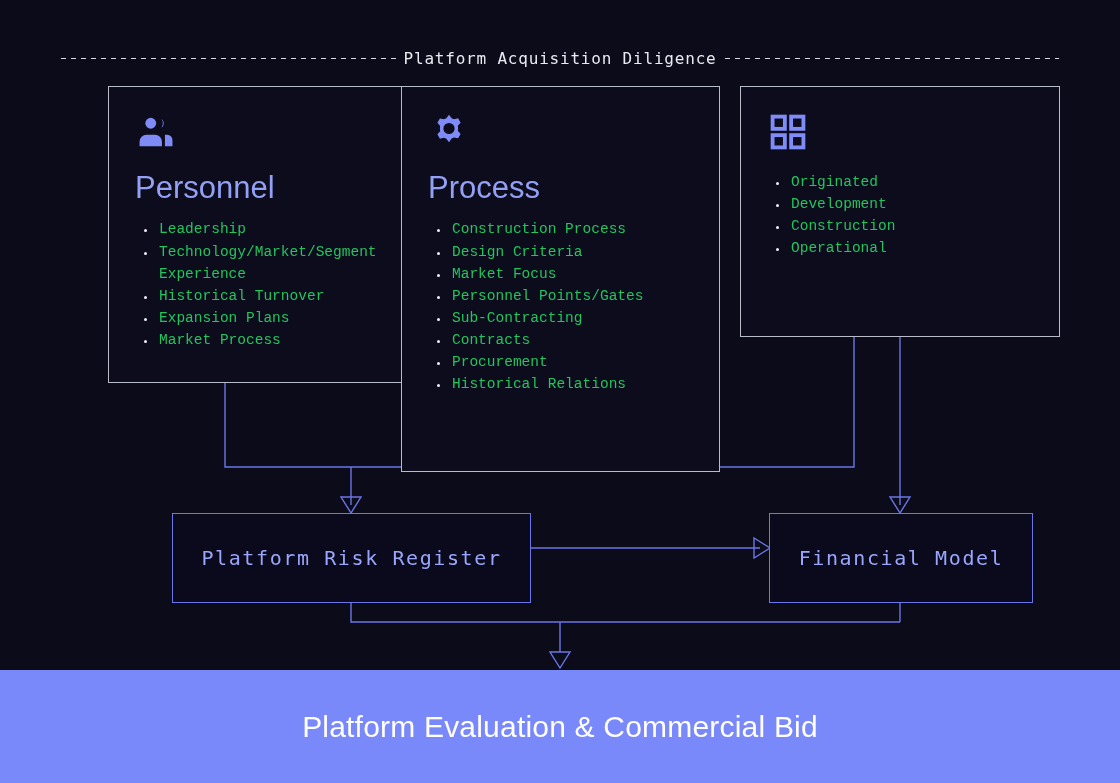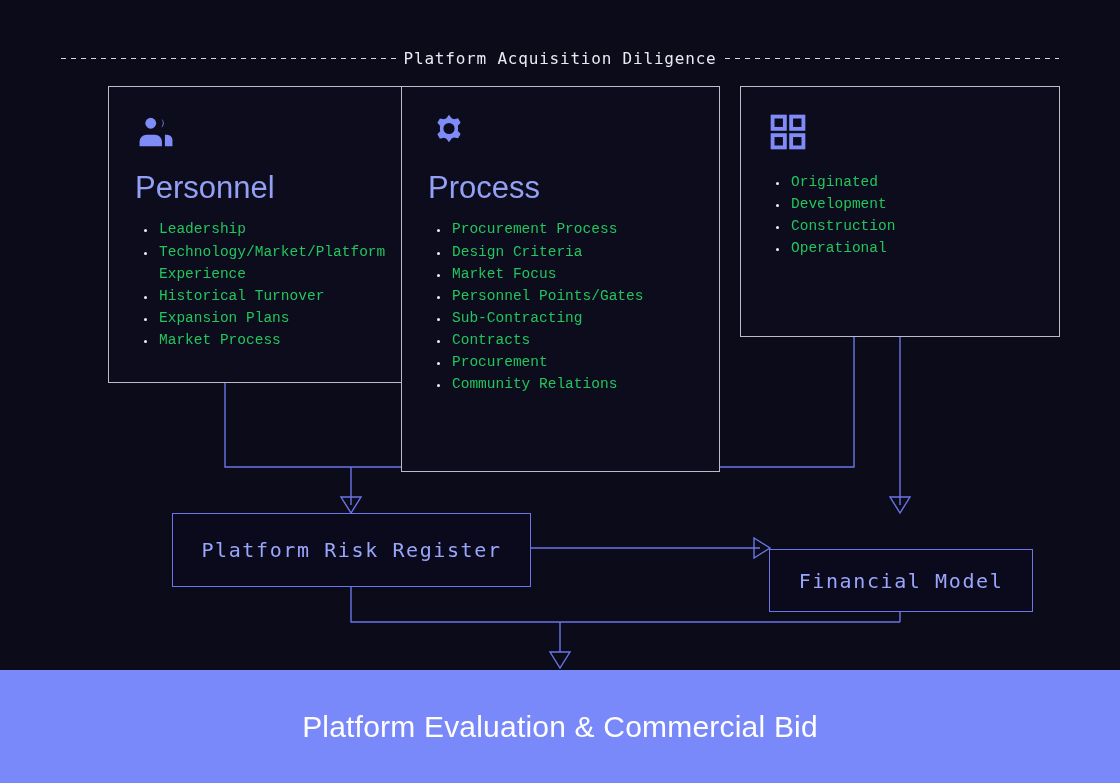--- a/index.html
+++ b/index.html
@@ -177,68 +177,68 @@
       <svg viewBox="0 0 24 24" fill="currentColor" aria-hidden="true">
         <circle cx="9" cy="7" r="3.1"></circle>
         <path d="M2.6 20.2v-2.6a4 4 0 0 1 4-4h4.8a4 4 0 0 1 4 4v2.6H2.6z"></path>
         <path d="M15.1 4.45a3.1 3.1 0 0 1 0 5.1 4.6 4.6 0 0 0 0-5.1z"></path>
         <path d="M17.1 13.6h1.3a3 3 0 0 1 3 3v3.6h-4.3v-6.6z"></path>
       </svg>
     </span>
     <div class="card-title">Personnel</div>
     <ul class="card-list">
       <li>Leadership</li>
-      <li>Technology/Market/Platform Experience</li>
+      <li>Technology/Market/Segment Experience</li>
       <li>Historical Turnover</li>
       <li>Expansion Plans</li>
       <li>Market Process</li>
     </ul>
   </div>
 
   <div class="card" style="left:401px; top:86px; width:319px; height:386px;">
     <span class="card-icon">
       <svg viewBox="0 0 24 24" fill="currentColor" aria-hidden="true">
         <path d="M12 2.2l1.5 1.9a8 8 0 0 1 1.35.56l2.35-.5 1.44 2.5-1.6 1.8c.1.47.16.95.16 1.44s-.06.97-.16 1.44l1.6 1.8-1.44 2.5-2.35-.5c-.42.23-.87.42-1.35.56L12 17.8l-1.5-1.9a8 8 0 0 1-1.35-.56l-2.35.5-1.44-2.5 1.6-1.8A7.4 7.4 0 0 1 6.8 10c0-.49.06-.97.16-1.44l-1.6-1.8 1.44-2.5 2.35.5c.42-.23.87-.42 1.35-.56L12 2.2zm0 4.6a3.2 3.2 0 1 0 0 6.4 3.2 3.2 0 0 0 0-6.4z"></path>
       </svg>
     </span>
     <div class="card-title">Process</div>
     <ul class="card-list">
-      <li>Procurement Process</li>
+      <li>Construction Process</li>
       <li>Design Criteria</li>
       <li>Market Focus</li>
       <li>Personnel Points/Gates</li>
       <li>Sub-Contracting</li>
       <li>Contracts</li>
       <li>Procurement</li>
-      <li>Community Relations</li>
+      <li>Historical Relations</li>
     </ul>
   </div>
 
   <div class="card" style="left:740px; top:86px; width:320px; height:251px;">
     <span class="card-icon">
       <svg viewBox="0 0 24 24" fill="none" stroke="currentColor" stroke-width="2.2" aria-hidden="true">
         <rect x="3.2" y="3.2" width="7" height="7"></rect>
         <rect x="13.8" y="3.2" width="7" height="7"></rect>
         <rect x="3.2" y="13.8" width="7" height="7"></rect>
         <rect x="13.8" y="13.8" width="7" height="7"></rect>
       </svg>
     </span>
     <ul class="card-list">
       <li>Originated</li>
       <li>Development</li>
       <li>Construction</li>
       <li>Operational</li>
     </ul>
   </div>
 
-  <div class="pbox" style="left:172px; top:513px; width:359px; height:74px;">
+  <div class="pbox" style="left:172px; top:513px; width:359px; height:90px;">
     <span class="pbox-label">Platform Risk Register</span>
   </div>
 
-  <div class="pbox" style="left:769px; top:513px; width:264px; height:63px;margin-top:36px;">
+  <div class="pbox" style="left:769px; top:513px; width:264px; height:90px;">
     <span class="pbox-label">Financial Model</span>
   </div>
 
   <div class="banner" style="top:670px; height:113px;justify-content:center;">
     <span class="banner-label">Platform Evaluation &amp; Commercial Bid</span>
   </div>
 
 </div>
 
 </body></html>

